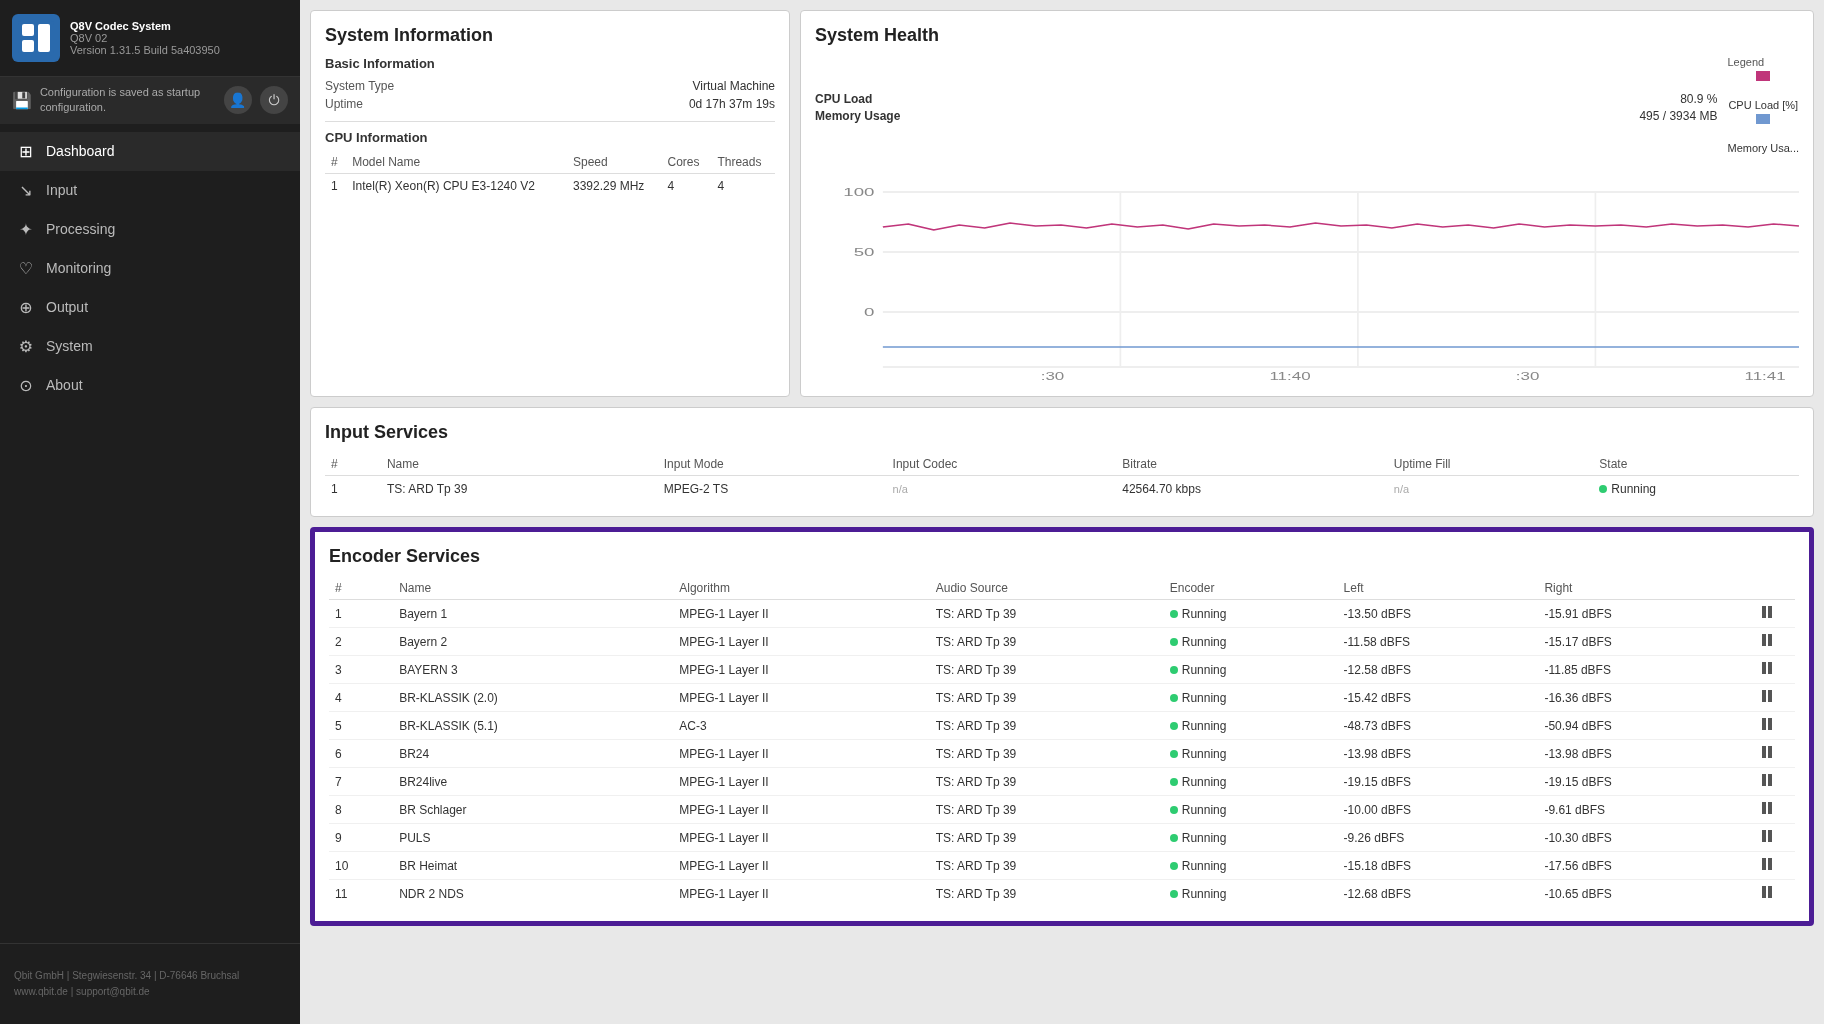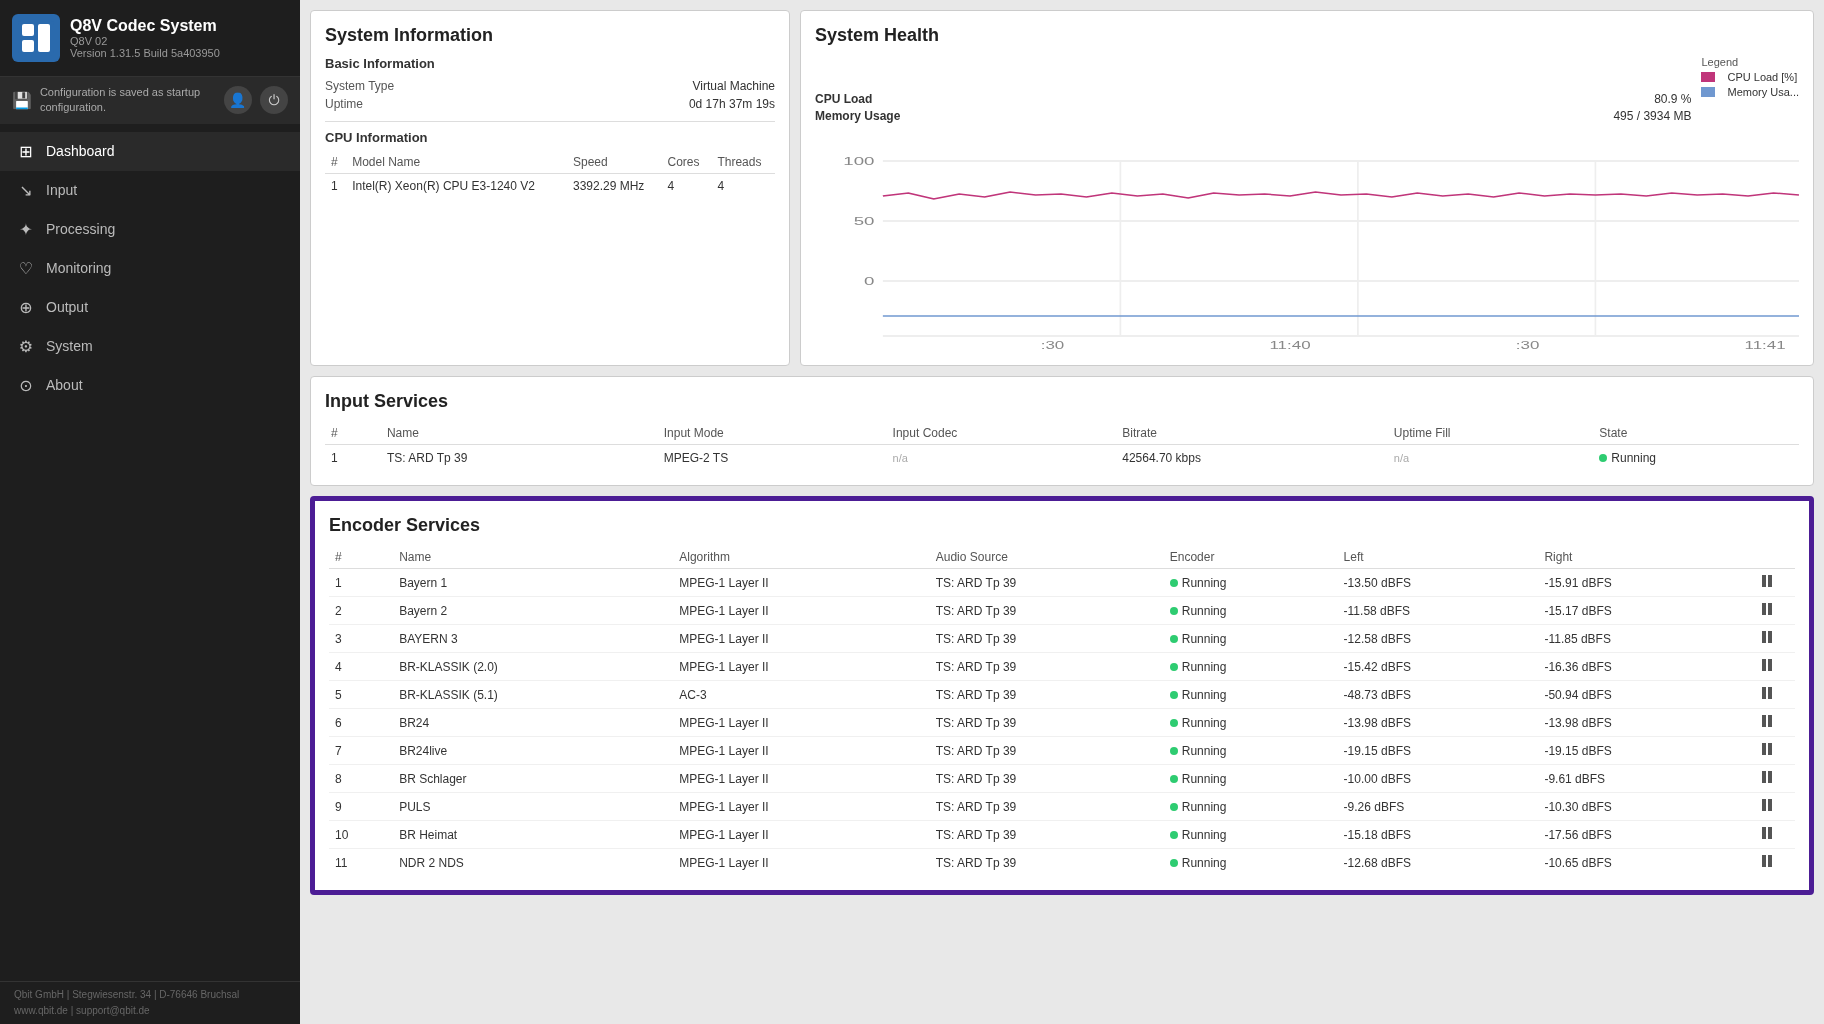--- a/index.html
+++ b/index.html
@@ -29,21 +29,21 @@
       display: flex;
       align-items: center;
       justify-content: center;
       font-weight: bold;
       font-size: 18px;
       color: white;
       margin-right: 10px;
       flex-shrink: 0;
     }
     #sidebar-app-info { flex: 1; }
-    #sidebar-app-title { color: white; font-size: 16px; font-weight: bold; }
+    #sidebar-app-title { color: white; font-size: 11px; font-weight: bold; }
     #sidebar-app-subtitle { color: #999; font-size: 11px; }
     #sidebar-app-version { color: #999; font-size: 11px; }
     #sidebar-config-bar {
       display: flex;
       align-items: center;
       padding: 8px 12px;
       background: #2a2a2a;
       font-size: 11px;
       color: #aaa;
       gap: 8px;
@@ -65,21 +65,21 @@
       align-items: center;
       padding: 10px 16px;
       cursor: pointer;
       color: #bbb;
       font-size: 14px;
       gap: 10px;
     }
     .nav-item.active { background: #2a2a2a; color: white; }
     .nav-icon { font-size: 16px; width: 20px; text-align: center; }
     #sidebar-footer {
-      padding: 5px 14px;
+      padding: 24px 14px;
       font-size: 10px;
       color: #666;
       border-top: 1px solid #333;
       line-height: 1.6;
     }
 
     
     #main {
       flex: 1;
       overflow-y: auto;
@@ -176,22 +176,23 @@
     .chart-legend {
       position: absolute;
       top: 0;
       right: 0;
       font-size: 11px;
       color: #333;
     }
     .legend-item {
       display: flex;
       align-items: center;
-      gap: 12px;
+      gap: 18px;
       margin-bottom: 3px;
+      flex-direction: column;
     }
     .legend-color {
       width: 14px;
       height: 10px;
       display: inline-block;
     }
 
     
     #input-services-card { background: white; border: 1px solid #ccc; border-radius: 4px; padding: 14px; }
     #encoder-services-card { background: white; border: 5px solid #4c1d95; border-radius: 4px; padding: 14px; }

